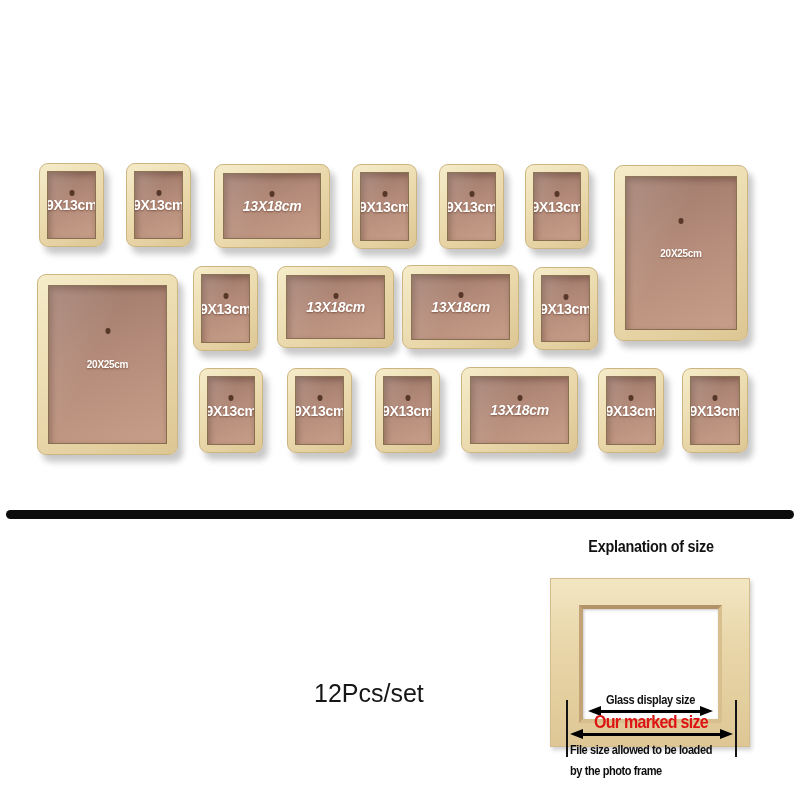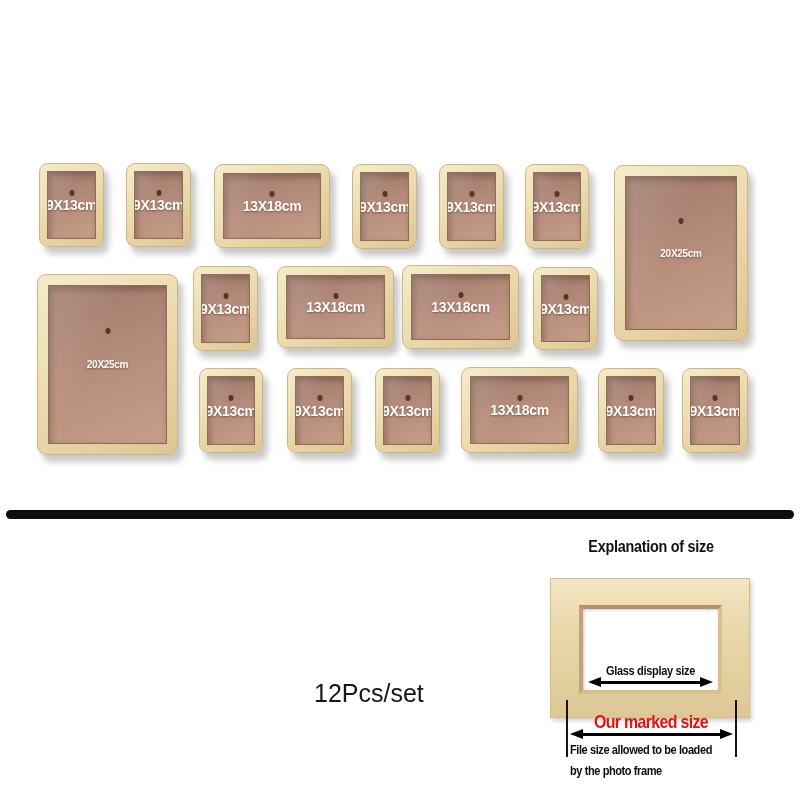--- a/index.html
+++ b/index.html
@@ -20,21 +20,21 @@
   }
   .frame .backing{
     flex:1;margin:8px;position:relative;display:flex;align-items:center;justify-content:center;overflow:hidden;
     background:linear-gradient(160deg,var(--backing_dark) 0%,var(--backing_mid) 45%,var(--backing_light) 100%);
     box-shadow:0 0 0 1px rgba(105,78,52,.75), inset 2px 3px 6px rgba(60,32,18,.35);
   }
   .frame .backing::after{
     content:"";position:absolute;inset:0;
     background:linear-gradient(115deg,rgba(255,255,255,.16),rgba(255,255,255,0) 42%);
   }
-  .frame.m .backing{margin:9px;}
+  .frame.m .backing{margin:9px;font-style:italic;}
   .frame.l .backing{margin:11px;}
   .size-label{
     color:#fff;font-weight:bold;font-size:14px;letter-spacing:-0.3px;z-index:1;
     text-shadow:0 1px 2px rgba(80,40,20,.55);
   }
   .frame.l .size-label{font-size:10px;}
   .keyhole{
     position:absolute;top:27%;left:50%;transform:translateX(-50%);
     width:5px;height:6px;background:#46291b;border-radius:50% 50% 55% 55%;opacity:.85;z-index:1;
   }
@@ -48,21 +48,21 @@
     font-size:25px;line-height:43px;color:#161616;white-space:pre;
   }
 
   
   .exp-title{
     position:absolute;left:565px;top:538px;width:172px;text-align:center;
     font-size:16px;font-weight:bold;color:#111;letter-spacing:-0.3px;
     transform:scaleX(.9);transform-origin:center;
   }
   .diagram-frame{
-    position:absolute;left:550px;top:578px;width:200px;height:140px;box-sizing:border-box;
+    position:absolute;left:550px;top:578px;width:200px;height:169px;box-sizing:border-box;
     background:linear-gradient(180deg,#f2e6c2 0%,#e9d6a9 40%,#dec795 100%);
     border:1px solid #d3bd8c;
     box-shadow:2px 3px 4px rgba(0,0,0,0.18);
   }
   .diagram-glass{
     position:absolute;left:28px;top:26px;right:27px;bottom:23px;box-sizing:border-box;
     background:#ffffff;
     border:4px solid #d8c08e;border-top-color:#b3926a;border-left-color:#c3a376;
     box-shadow:inset 1px 1px 3px rgba(0,0,0,0.22);
   }

